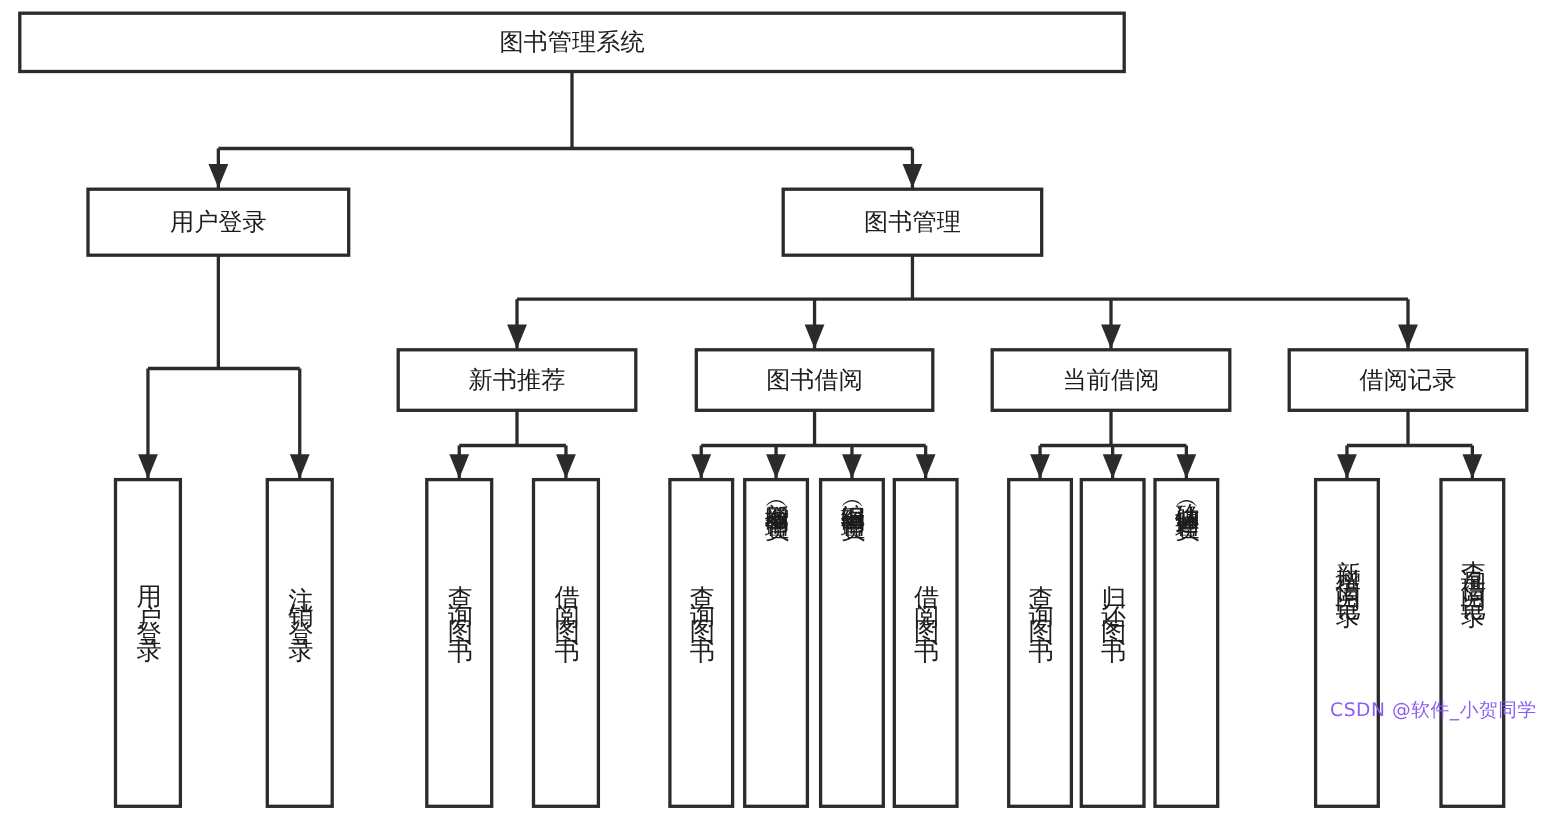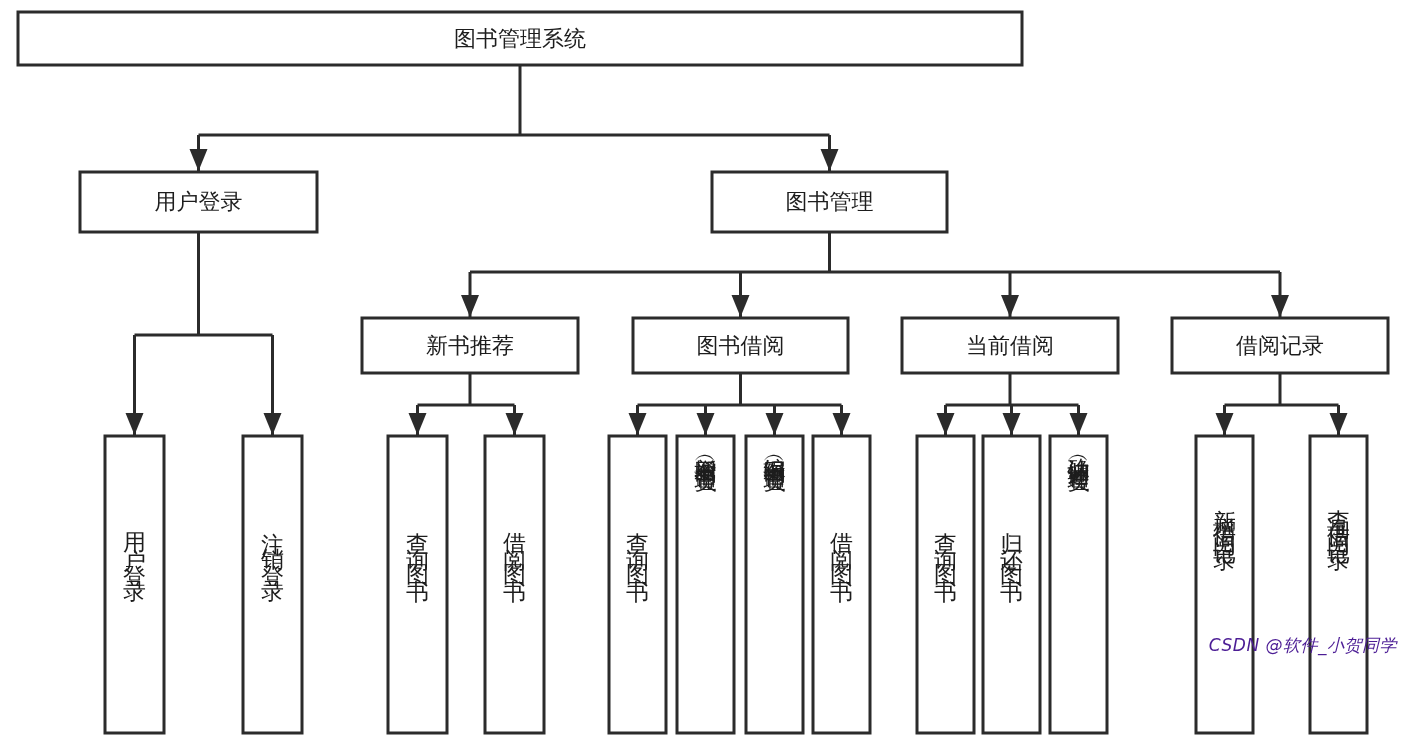--- a/index.html
+++ b/index.html
@@ -67,25 +67,24 @@
     color: #1d1d1d;
     white-space: nowrap;
     text-align: left;
   }
   .watermark {
     position: absolute;
     right: 8px;
     bottom: 6px;
     font-family: "DejaVu Sans", "Liberation Sans", sans-serif;
     font-size: 17px;
-    color: #4c1d95;
+    color: #8b5cf6;
     letter-spacing: 0.5px;
     white-space: nowrap;
     pointer-events: none;
-    font-style: italic;
   }
 </style>
 </head>
 <body>
 
 <div id="diagram-root">
 
   <svg id="flowchart" viewBox="0 0 1405 747" xmlns="http://www.w3.org/2000/svg">
     <g id="connector-layer">
         <line x1="520" y1="65" x2="520" y2="135" class="connector"></line>

